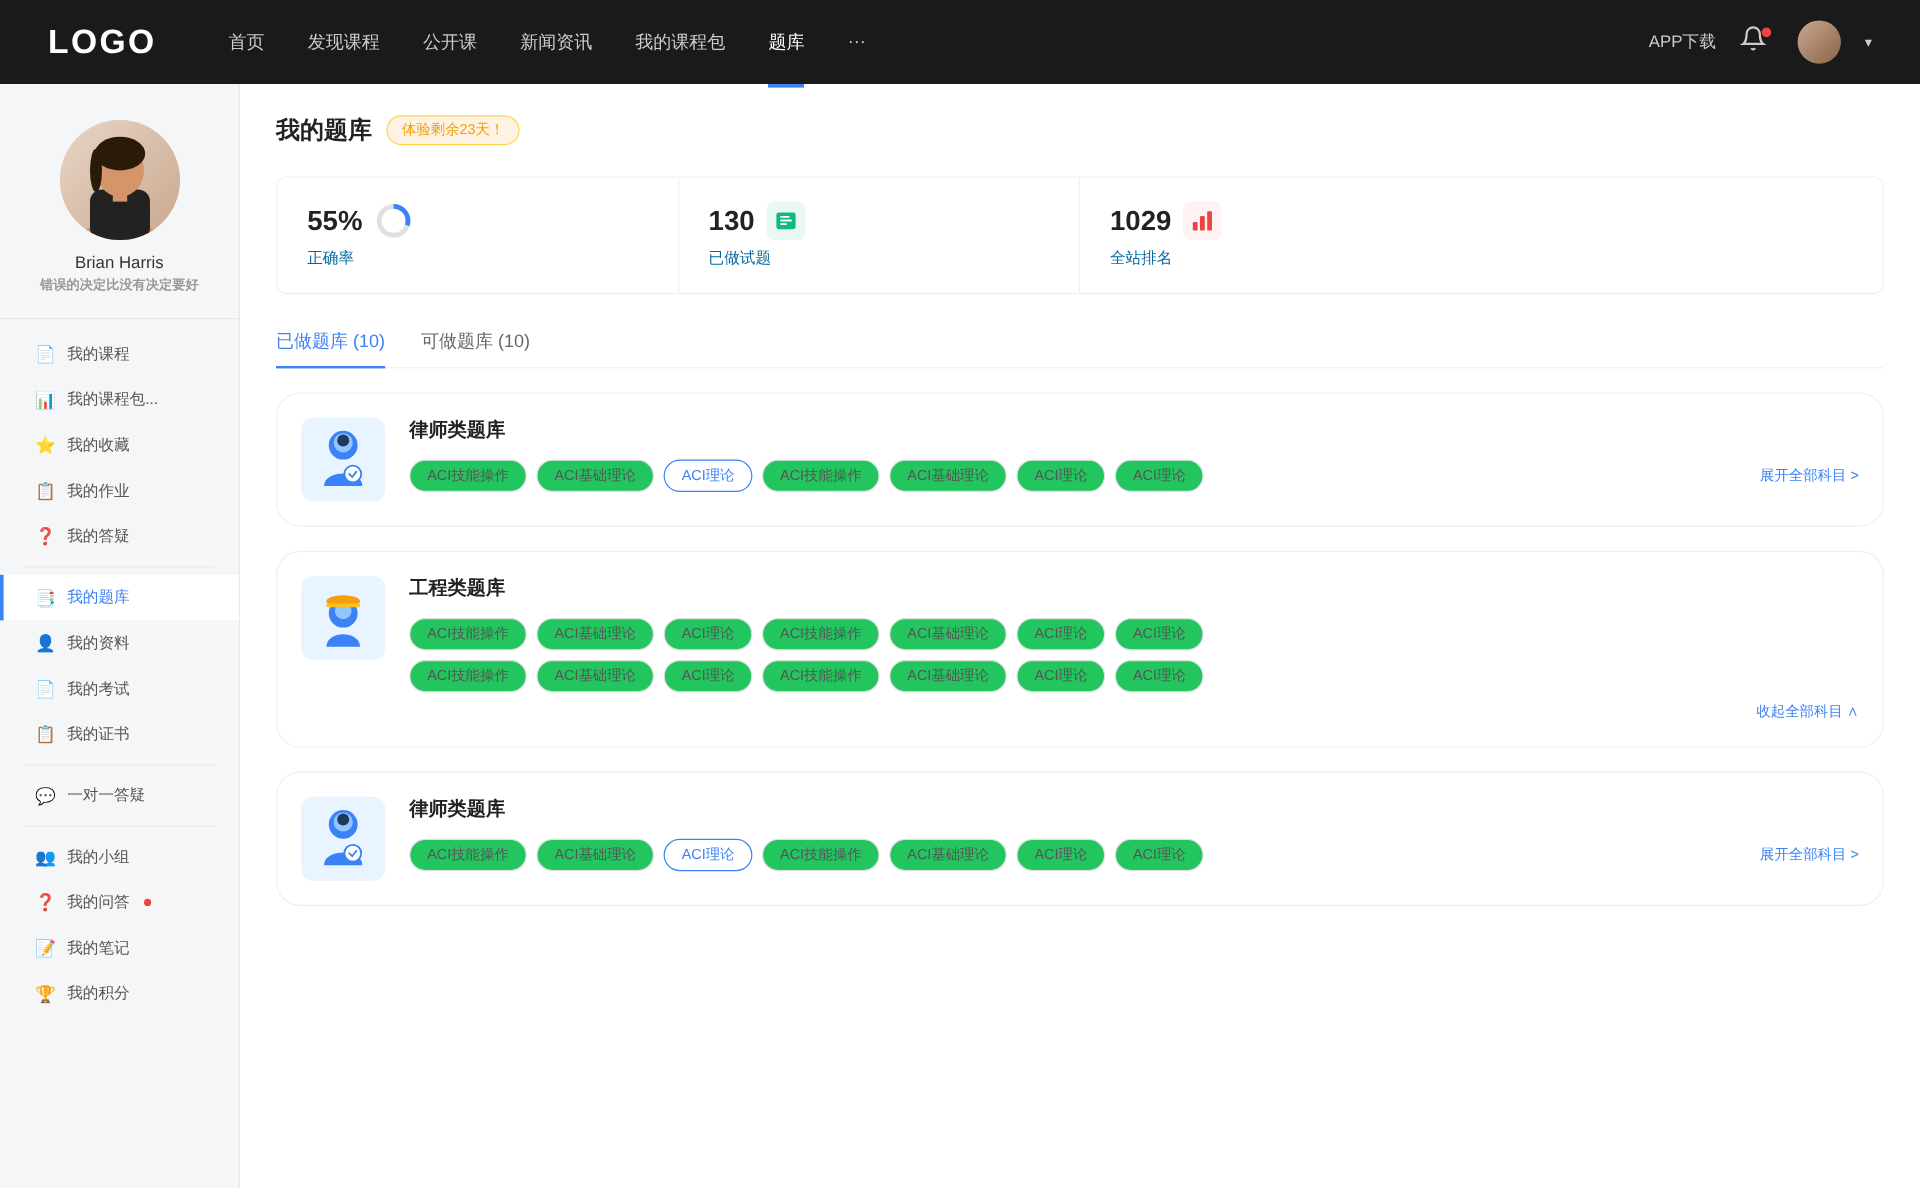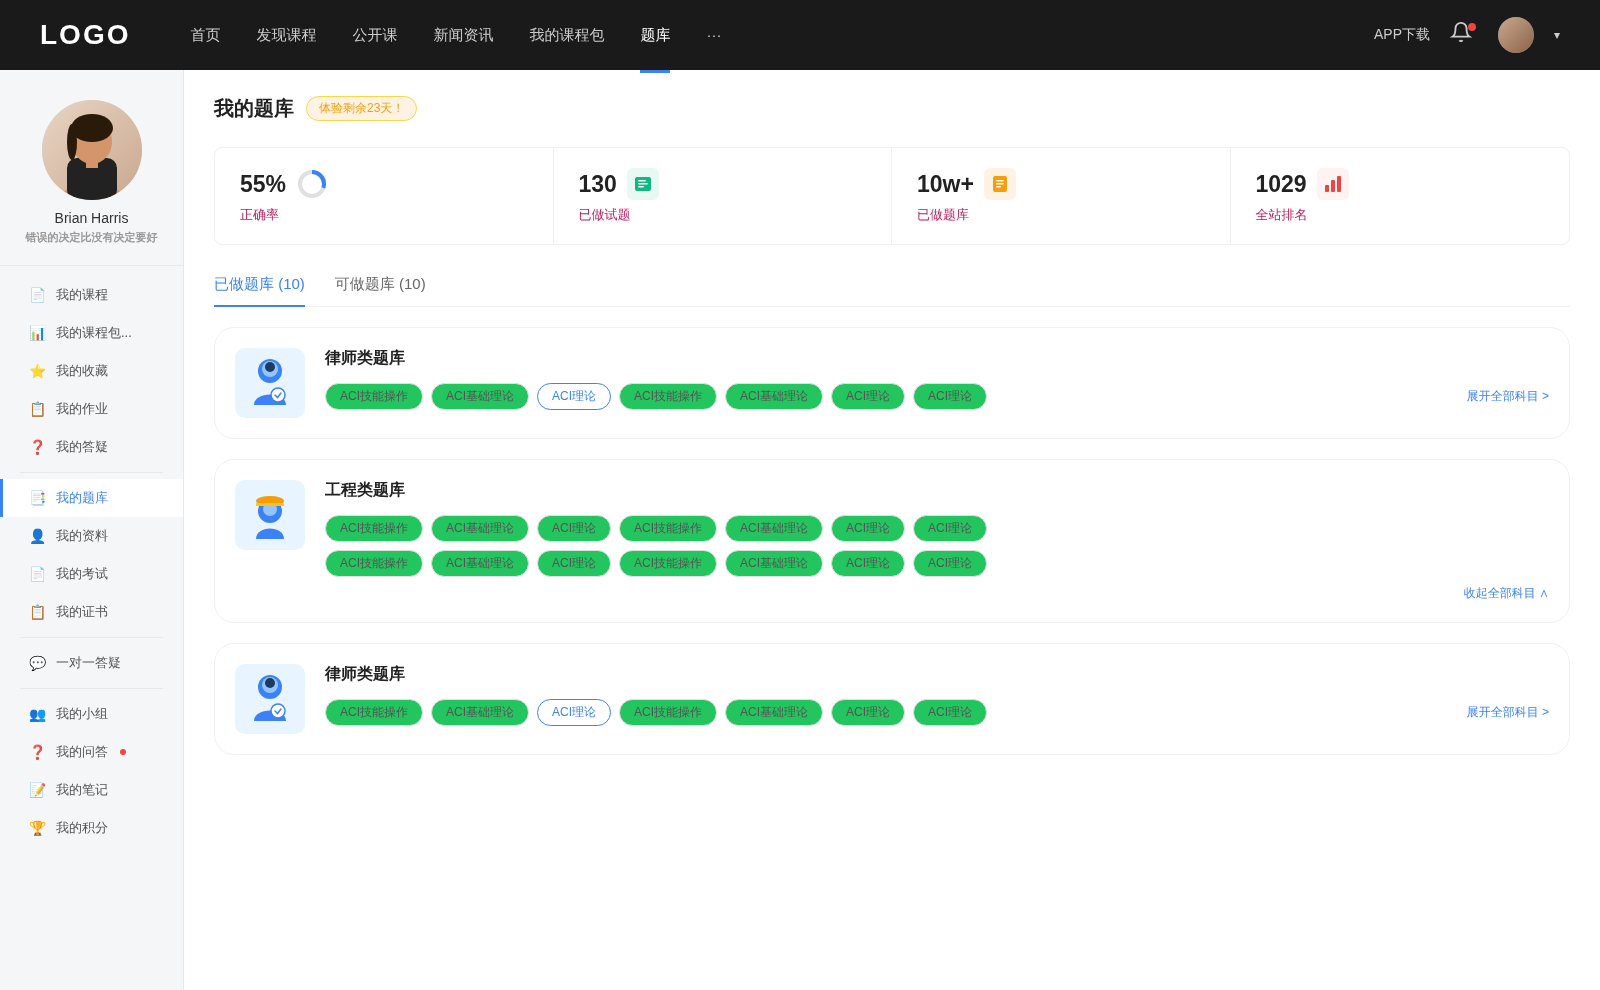--- a/index.html
+++ b/index.html
@@ -83,21 +83,21 @@
 
     
     .page-wrapper {
       display: flex;
       margin-top: 70px;
       min-height: calc(990px - 70px);
     }
 
     
     .sidebar {
-      width: 184px;
+      width: 200px;
       background: #f5f6f8;
       border-right: 1px solid #e8e8e8;
       padding: 30px 0 20px 0;
       flex-shrink: 0;
       min-height: calc(990px - 70px);
     }
     .profile-section {
       display: flex;
       flex-direction: column;
       align-items: center;
@@ -236,21 +236,21 @@
       width: 32px;
       height: 32px;
       border-radius: 6px;
       display: flex;
       align-items: center;
       justify-content: center;
       font-size: 16px;
     }
     .stat-label {
       font-size: 13px;
-      color: #be185d;
+      color: #0369a1;
     }
 
     
     .tabs-row {
       display: flex;
       gap: 30px;
       margin-bottom: 20px;
       border-bottom: 1px solid #f0f0f0;
     }
     .tab-item {
@@ -497,34 +497,20 @@
                 <rect x="4" y="5" width="8" height="1.5" rx="1" fill="white"></rect>
                 <rect x="4" y="8" width="10" height="1.5" rx="1" fill="white"></rect>
                 <rect x="4" y="11" width="6" height="1.5" rx="1" fill="white"></rect>
               </svg>
             </div>
           </div>
           <div class="stat-label">已做试题</div>
         </div>
         <div class="stat-card">
           <div class="stat-top">
-            <span class="stat-value">10w+</span>
-            <div class="stat-icon" style="background: rgb(254, 243, 226);">
-              <svg width="18" height="18" viewBox="0 0 18 18">
-                <rect x="2" y="1" width="14" height="16" rx="2" fill="#f59e0b"></rect>
-                <rect x="5" y="5" width="8" height="1.5" rx="1" fill="white"></rect>
-                <rect x="5" y="8" width="8" height="1.5" rx="1" fill="white"></rect>
-                <rect x="5" y="11" width="5" height="1.5" rx="1" fill="white"></rect>
-              </svg>
-            </div>
-          </div>
-          <div class="stat-label">已做题库</div>
-        </div>
-        <div class="stat-card">
-          <div class="stat-top">
             <span class="stat-value">1029</span>
             <div class="stat-icon" style="background: rgb(254, 242, 242);">
               <svg width="18" height="18" viewBox="0 0 18 18">
                 <rect x="1" y="10" width="4" height="7" rx="1" fill="#ef4444"></rect>
                 <rect x="7" y="5" width="4" height="12" rx="1" fill="#ef4444"></rect>
                 <rect x="13" y="1" width="4" height="16" rx="1" fill="#ef4444"></rect>
               </svg>
             </div>
           </div>
           <div class="stat-label">全站排名</div>

